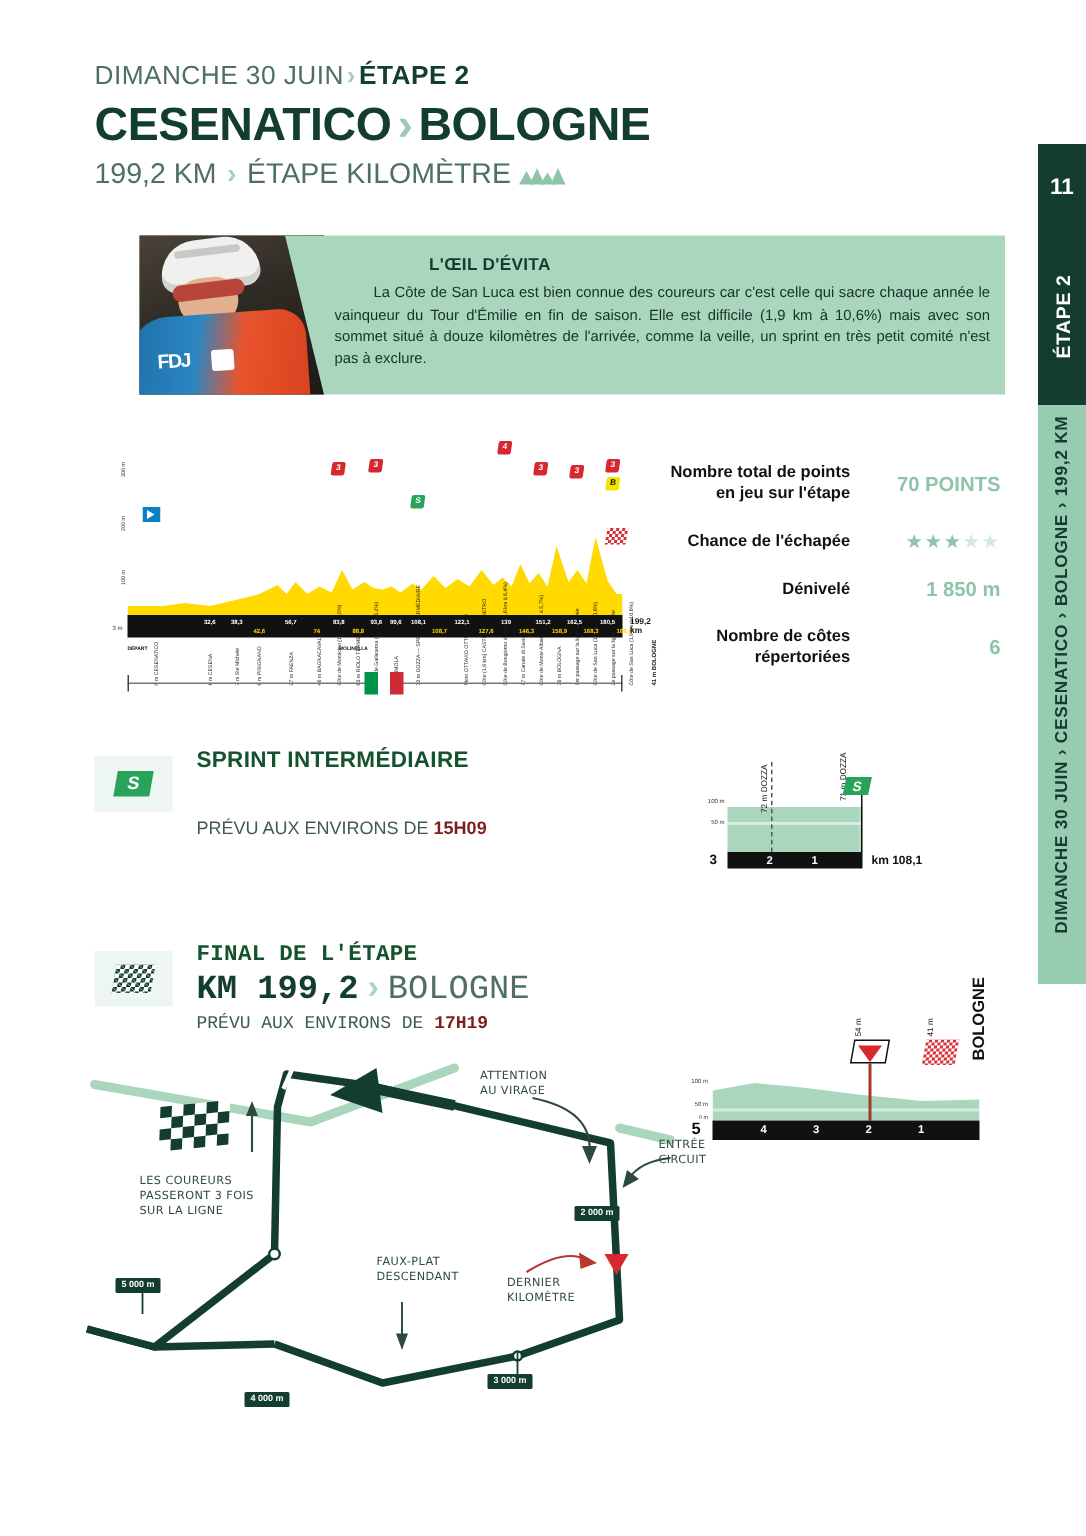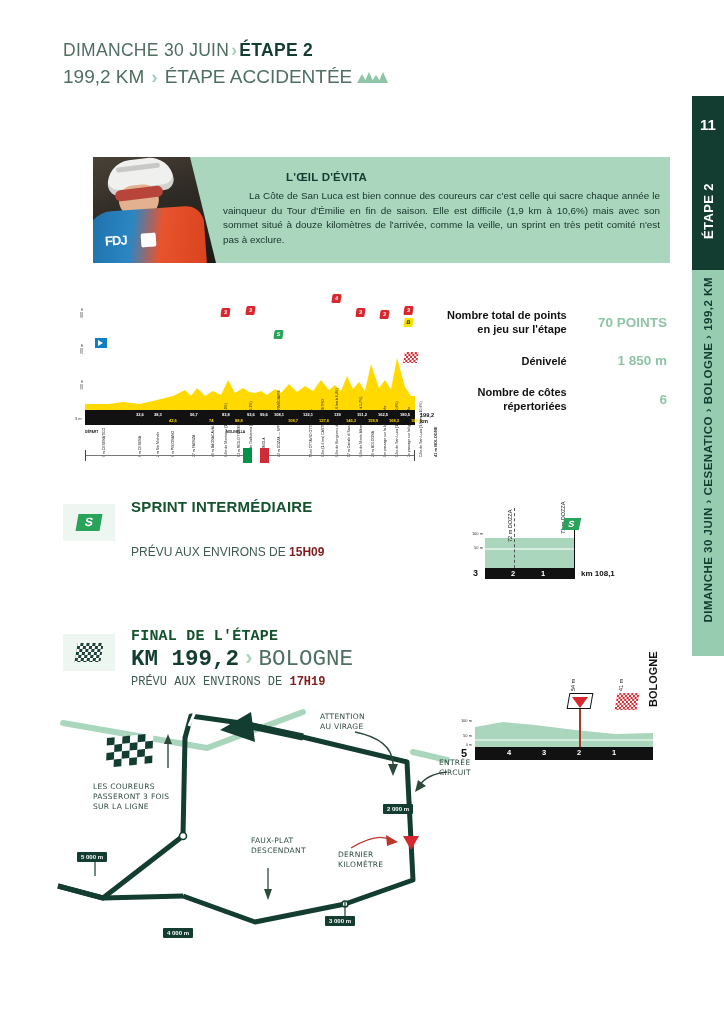--- a/index.html
+++ b/index.html
@@ -188,24 +188,27 @@
     <div class="sb-notch"></div>
     <div class="sb-seg sb-route">
       <span>DIMANCHE 30 JUIN  ›  CESENATICO › BOLOGNE  ›  199,2 KM</span>
     </div>
   </div>
 
   <div class="header">
     <div class="h-line1">
       <span>DIMANCHE 30 JUIN</span><span class="chev">›</span><b>ÉTAPE 2</b>
     </div>
+    <div class="h-line2">
+      <span>CESENATICO</span><span class="chev">›</span><span>BOLOGNE</span>
+    </div>
     <div class="h-line3">
       <span>199,2 KM</span>
         <span class="chev">›</span>
-        <span>ÉTAPE ACCIDENTÉE</span>
+        <span>ÉTAPE KILOMÈTRE</span>
       <span class="terrain-icon">
         <i style="left:0;"></i>
           <i style="left:7px;border-bottom-width:11px;"></i>
           <i style="left:14px;border-bottom-width:8px;"></i>
           <i style="left:21px;border-bottom-width:11px;"></i>
       </span>
     </div>
   </div>
 
   <div class="evita">
@@ -313,20 +316,24 @@
         </div>
     </div>
   </div>
 
   <div class="stats">
     <div class="stat-row">
       <div class="stat-label">Nombre total de points en jeu sur l'étape</div>
       <div class="stat-val">70 POINTS</div>
     </div>
     <div class="stat-row">
+      <div class="stat-label">Chance de l'échapée</div>
+      <div class="stars">★★★<span class="off">★★</span></div>
+    </div>
+    <div class="stat-row">
       <div class="stat-label">Dénivelé</div>
       <div class="stat-val">1 850 m</div>
     </div>
     <div class="stat-row">
       <div class="stat-label">Nombre de côtes répertoriées</div>
       <div class="stat-val">6</div>
     </div>
   </div>
 
   <div class="sect" style="left:63px; top:498px; width:360px; height:70px;">

